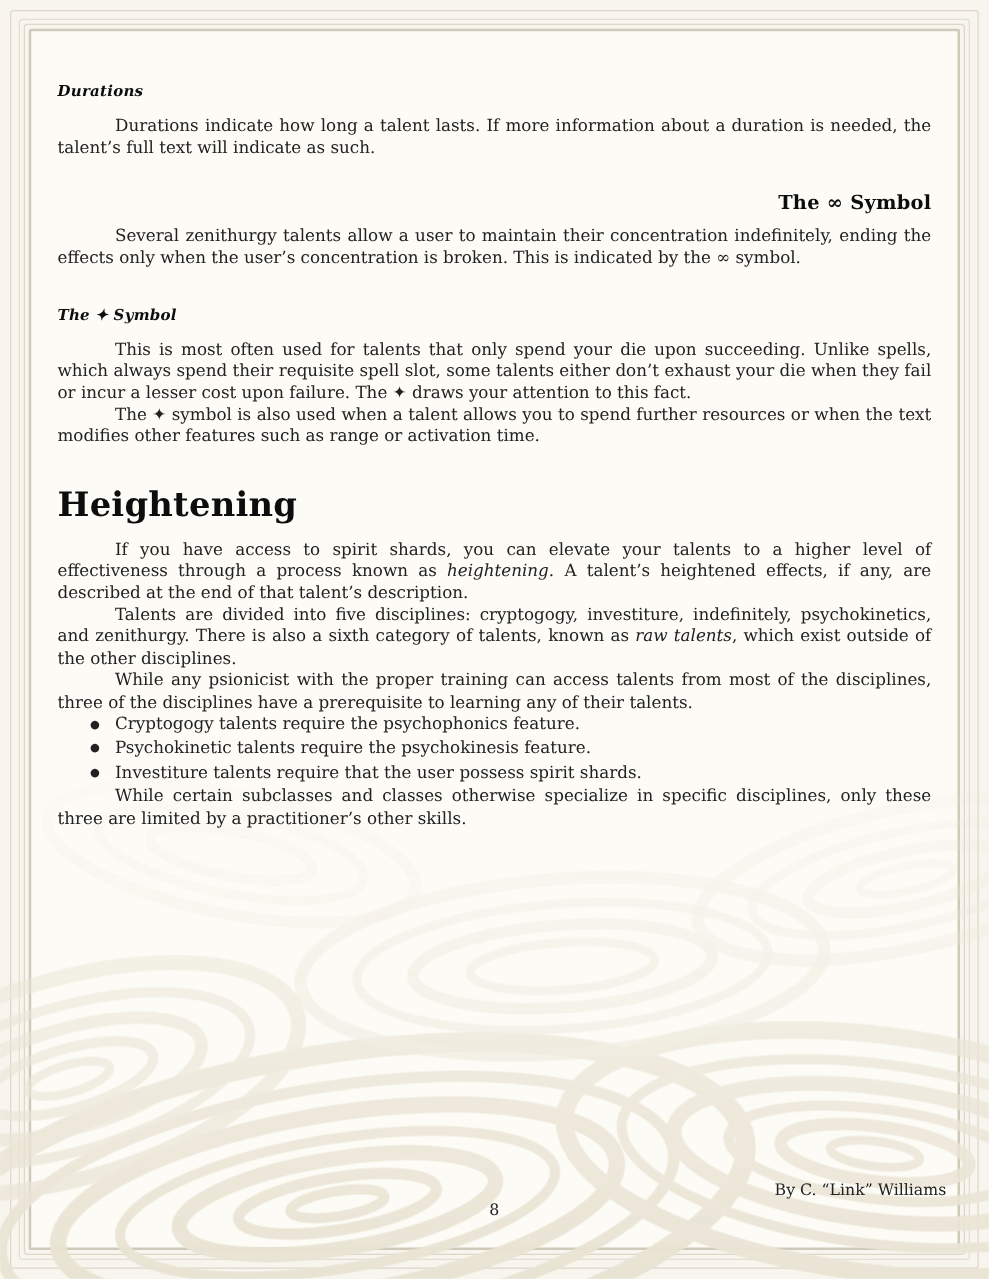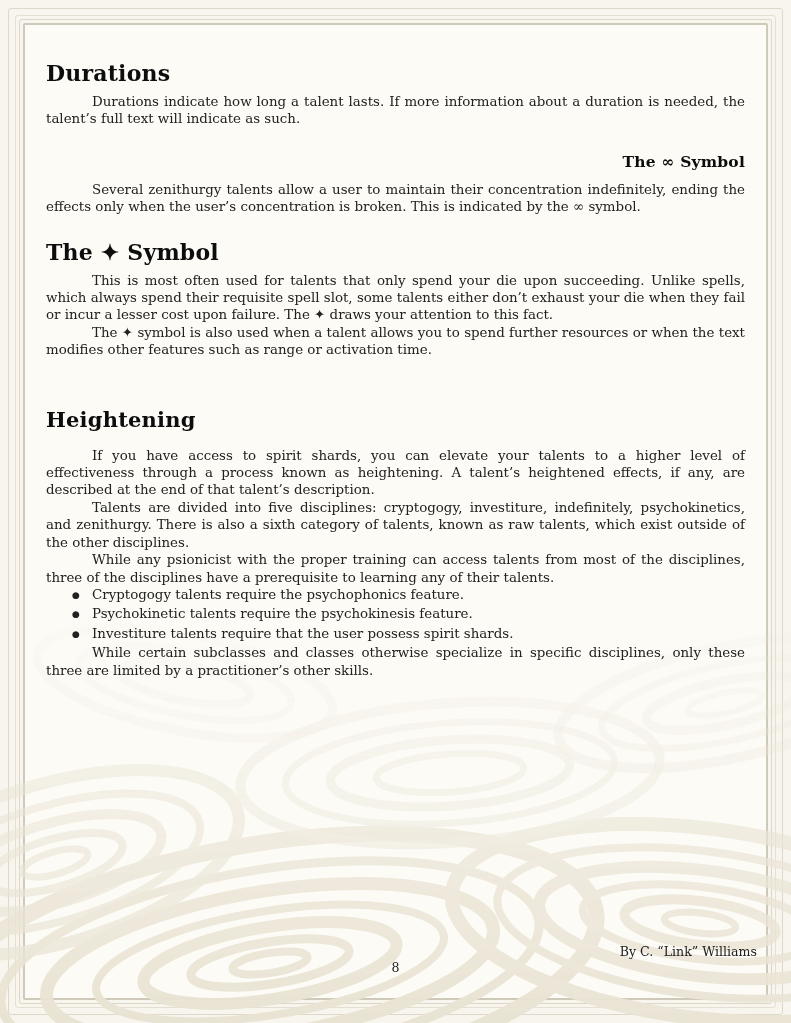--- a/index.html
+++ b/index.html
@@ -16,26 +16,26 @@
   .f3{inset:19px;border:1px solid #ddd7c7;}
   .f4{inset:23px;border:2px solid #cfc9ba;background:#fcfbf6;border-radius:2px;}
   
   .texture{position:absolute;left:0;bottom:0;width:791px;height:460px;pointer-events:none;}
   
   .content{
     position:absolute;left:46px;right:46px;top:62px;z-index:5;
     font-size:13.4px;line-height:17.4px;
   }
   .hd{font-weight:bold;color:#0d0d0d;letter-spacing:.2px;}
-  .hd-lg{font-size:21px;line-height:26px;margin:48px 0 14px;}
-  .hd-md{font-size:22px;line-height:22px;margin:25px 0 9px;}
+  .hd-lg{font-size:27px;line-height:26px;margin:33px 0 14px;}
+  .hd-md{font-size:12px;line-height:22px;margin:25px 0 9px;font-style:italic;}
   .hd-sm{font-size:15.5px;line-height:20px;margin:24px 0 9px;text-align:right;}
   section:first-child .hd{margin-top:0;}
   .para{margin:0;text-indent:46px;text-align:justify;}
-  .it{}
+  .it{font-style:italic;}
   .blist{margin:0;padding:0;list-style:none;}
   .blist li{display:flex;align-items:baseline;padding-left:26px;}
   .bullet{font-size:9px;width:8px;flex:0 0 8px;margin-right:12px;transform:translateY(-1px);}
   
   .byline{position:absolute;right:34px;top:944px;font-size:12.6px;z-index:6;}
   .pagenum{position:absolute;left:0;right:0;top:960px;text-align:center;font-size:12.6px;z-index:6;}
 </style>
 </head>
 <body>
 

